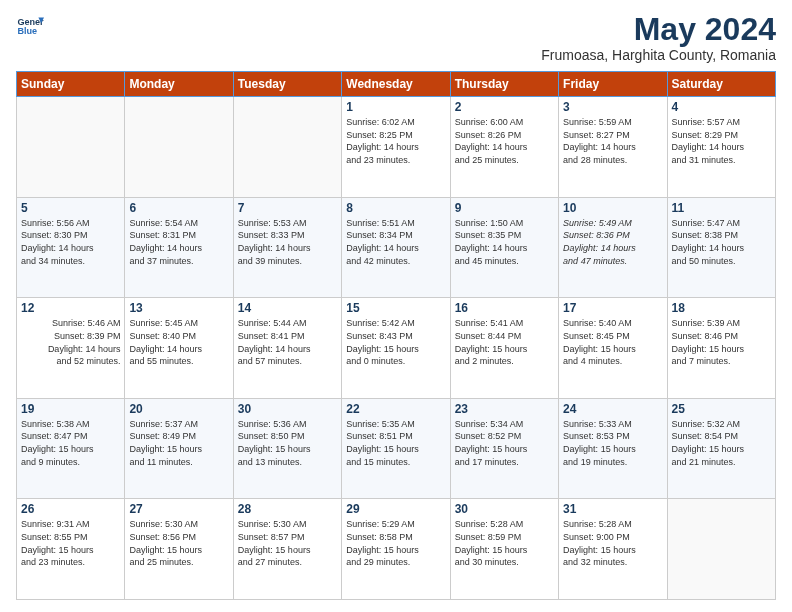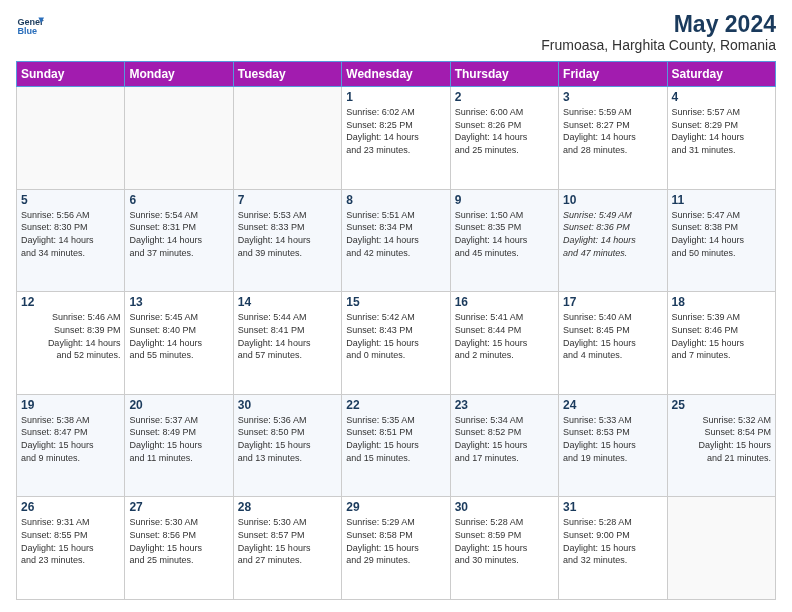--- a/index.html
+++ b/index.html
@@ -29,38 +29,38 @@
       gap: 4px;
     }
     .logo-icon {
       width: 28px;
       height: 28px;
     }
     .title-block {
       text-align: right;
     }
     .main-title {
-      font-size: 23px;
+      font-size: 32px;
       font-weight: bold;
       color: #1a3a5c;
       line-height: 1.1;
     }
     .subtitle {
       font-size: 14px;
       color: #333;
     }
     .calendar {
       flex: 1;
       border: 1px solid #ccc;
       border-collapse: collapse;
       width: 100%;
       table-layout: fixed;
     }
     .calendar thead tr th {
-      background-color: #a21caf;
+      background-color: #c2410c;
       color: #fff;
       font-size: 12px;
       font-weight: bold;
       padding: 5px 4px;
       text-align: left;
       border: 1px solid #5599dd;
     }
     .calendar tbody tr td {
       border: 1px solid #ccc;
       vertical-align: top;
@@ -293,21 +293,21 @@
           </td>
           <td>
             <div class="day-number">24</div>
             <div class="day-info" style="white-space: pre-line;">Sunrise: 5:33 AM
 Sunset: 8:53 PM
 Daylight: 15 hours
 and 19 minutes.</div>
           </td>
           <td>
             <div class="day-number">25</div>
-            <div class="day-info" style="white-space: pre-line; text-align: right;">Sunrise: 5:32 AM
+            <div class="day-info" style="white-space: pre-line;">Sunrise: 5:32 AM
 Sunset: 8:54 PM
 Daylight: 15 hours
 and 21 minutes.</div>
           </td>
         </tr>
         <tr>
           <td>
             <div class="day-number">26</div>
             <div class="day-info" style="white-space: pre-line;">Sunrise: 9:31 AM
 Sunset: 8:55 PM

